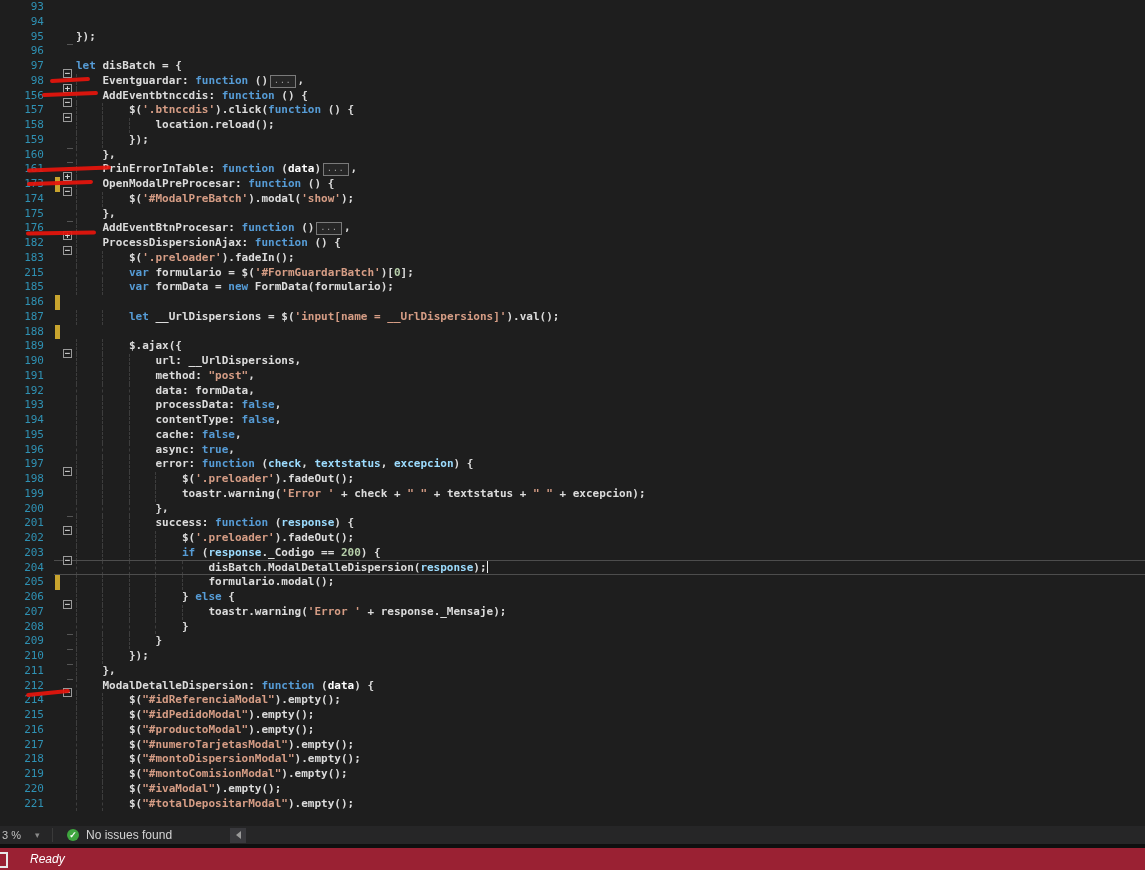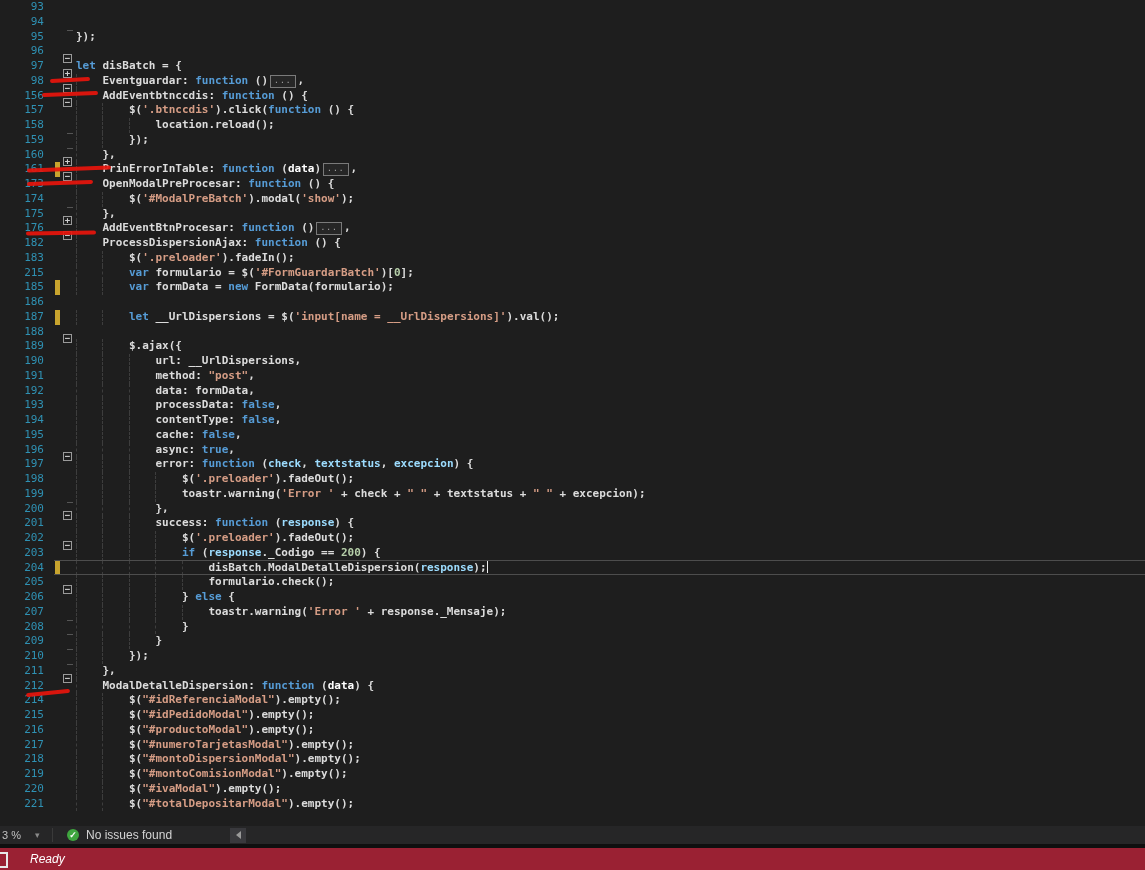--- a/index.html
+++ b/index.html
@@ -1,20 +1,20 @@
 <!DOCTYPE html>
 <html><head>
 <meta charset="utf-8">
 <style>
   html,body{margin:0;padding:0;background:#000;}
   .screen{position:relative;width:1145px;height:870px;background:#1e1e1e;overflow:hidden;
           font-family:"DejaVu Sans Mono",monospace;}
   
   .editor{position:absolute;left:0;top:0;width:1145px;height:826px;overflow:hidden;background:#1e1e1e;}
-  .row{display:flex;height:14.75px;position:relative;align-items:flex-start;}
+  .row{display:flex;height:14.75px;position:relative;align-items:flex-end;}
   .row.cur::after{content:"";position:absolute;left:54px;right:0;top:-1px;bottom:0;
       border-top:1px solid #4d4d4d;border-bottom:1px solid #4d4d4d;pointer-events:none;}
   .m{width:18px;flex:none;}
   .ln{width:26px;flex:none;text-align:right;color:#2f91b3;font:11px "DejaVu Sans Mono",monospace;
       line-height:14.75px;}
   .chg{width:12px;flex:none;position:relative;}
   .ybar{position:absolute;left:11px;top:0;width:5px;height:14.75px;background:#c8a42e;}
   .fold{width:20px;flex:none;position:relative;}
   .f-v::before,.f-tee::before,.f-minus::before,.f-plus::before{content:"";position:absolute;left:11px;top:0;bottom:0;width:1px;background:#555;}
   .f-m1::before{content:"";position:absolute;left:11px;top:50%;bottom:0;width:1px;background:#555;}
@@ -368,21 +368,21 @@
           <span class="ybar"></span>
         </span>
         <span class="fold f-v"></span>
         <div class="code"><i class="guide" style="left: 0ch;"></i><i class="guide" style="left: 4ch;"></i><i class="guide" style="left: 8ch;"></i><i class="guide" style="left: 12ch;"></i><i class="guide" style="left: 16ch;"></i><span class="toks">                    <span class="tk-t">disBatch.ModalDetalleDispersion(</span><span class="tk-p">response</span><span class="tk-t">);</span><span class="caret"></span></span></div>
       </div>
       <div class="row">
         <span class="m"></span>
         <span class="ln">205</span>
         <span class="chg"></span>
         <span class="fold f-v"></span>
-        <div class="code"><i class="guide" style="left: 0ch;"></i><i class="guide" style="left: 4ch;"></i><i class="guide" style="left: 8ch;"></i><i class="guide" style="left: 12ch;"></i><i class="guide" style="left: 16ch;"></i><span class="toks">                    <span class="tk-t">formulario.check();</span></span></div>
+        <div class="code"><i class="guide" style="left: 0ch;"></i><i class="guide" style="left: 4ch;"></i><i class="guide" style="left: 8ch;"></i><i class="guide" style="left: 12ch;"></i><i class="guide" style="left: 16ch;"></i><span class="toks">                    <span class="tk-t">formulario.modal();</span></span></div>
       </div>
       <div class="row">
         <span class="m"></span>
         <span class="ln">206</span>
         <span class="chg"></span>
         <span class="fold f-minus">
           <span class="fbox">−</span>
         </span>
         <div class="code"><i class="guide" style="left: 0ch;"></i><i class="guide" style="left: 4ch;"></i><i class="guide" style="left: 8ch;"></i><i class="guide" style="left: 12ch;"></i><span class="toks">                <span class="tk-t">} </span><span class="tk-k">else</span><span class="tk-t"> {</span></span></div>
       </div>

